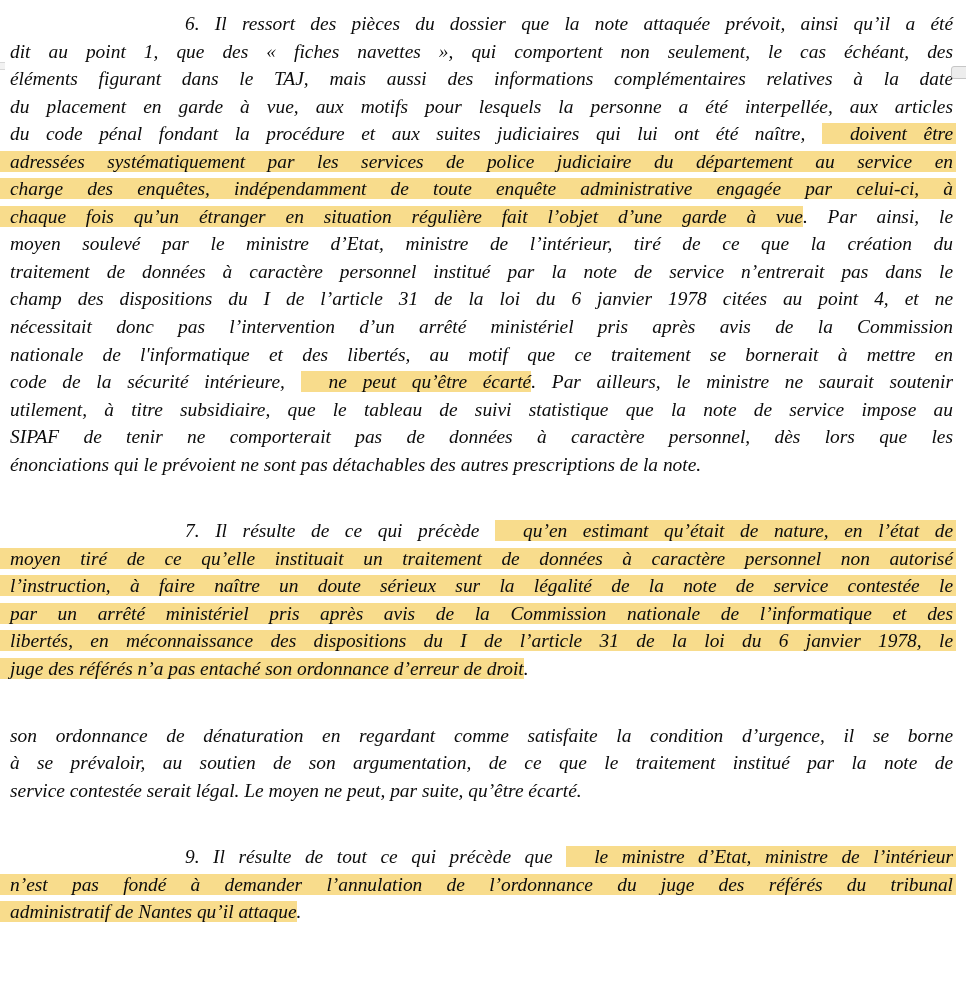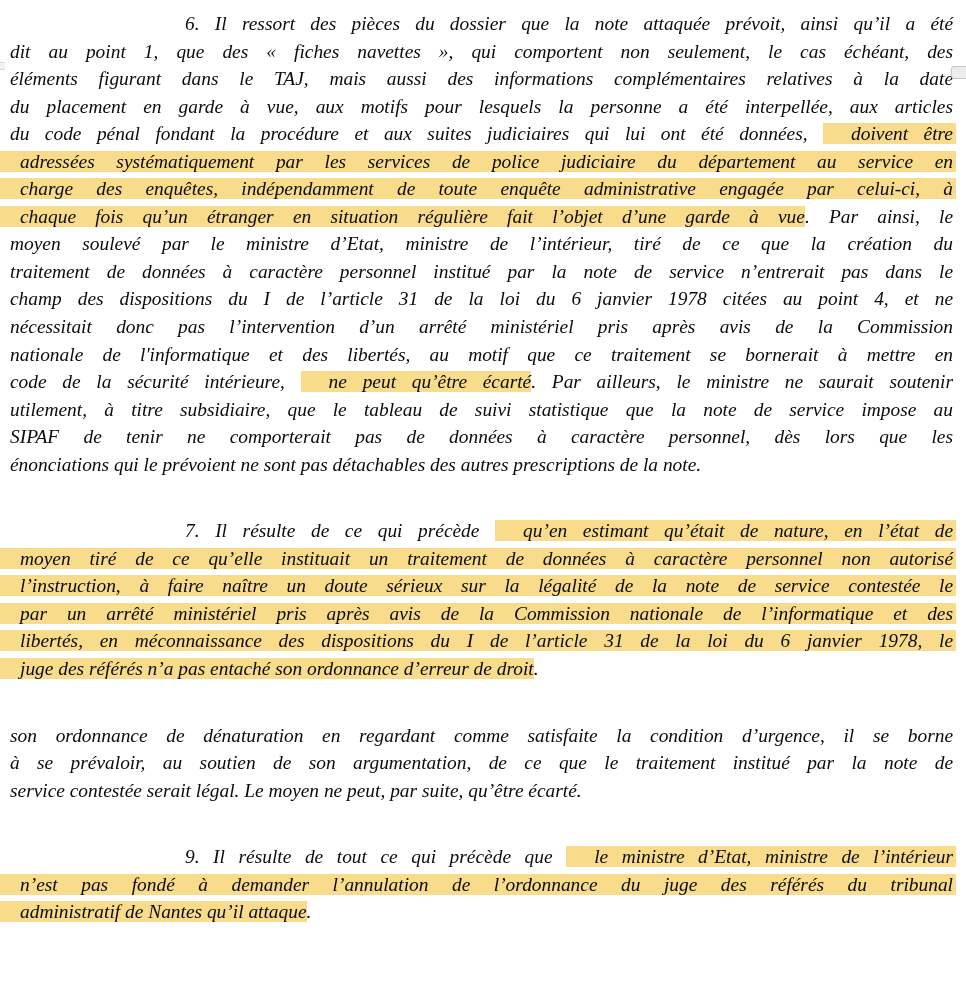--- a/index.html
+++ b/index.html
@@ -24,21 +24,21 @@
     font-size: 19.4px;
     line-height: 27.55px;
     text-align: justify;
     text-align-last: justify;
   }
   .line.first { text-indent: 175px; }
   .line.last  { text-align-last: left; }
 
   .hl { background: var(--hl); padding-left: 28px; }
   
-  .hl.bl { margin-left: -10px; padding-left: 20px; }
+  .hl.bl { margin-left: -10px; padding-left: 10px; }
   .hl.br { margin-right: -3px; padding-right: 3px; }
 
   
   .scroll-thumb {
     position: absolute;
     left: 951px; top: 66px;
     width: 20px; height: 13px;
     background: #ededed;
     border: 1px solid #c6c6c6;
     border-radius: 3px;
@@ -58,21 +58,21 @@
 </style>
 </head>
 <body>
 
 <div class="page">
     <div class="para">
       <div class="line first"><span>6. Il ressort des pièces du dossier que la note attaquée prévoit, ainsi qu’il a été</span></div>
       <div class="line"><span>dit au point 1, que des « fiches navettes », qui comportent non seulement, le cas échéant, des</span></div>
       <div class="line"><span>éléments figurant dans le TAJ, mais aussi des informations complémentaires relatives à la date</span></div>
       <div class="line"><span>du placement en garde à vue, aux motifs pour lesquels la personne a été interpellée, aux articles</span></div>
-      <div class="line"><span>du code pénal fondant la procédure et aux suites judiciaires qui lui ont été données, </span><span class="hl br">doivent être</span></div>
+      <div class="line"><span>du code pénal fondant la procédure et aux suites judiciaires qui lui ont été naître, </span><span class="hl br">doivent être</span></div>
       <div class="line"><span class="hl bl br">adressées systématiquement par les services de police judiciaire du département au service en</span></div>
       <div class="line"><span class="hl bl br">charge des enquêtes, indépendamment de toute enquête administrative engagée par celui-ci, à</span></div>
       <div class="line"><span class="hl bl">chaque fois qu’un étranger en situation régulière fait l’objet d’une garde à vue</span><span>. Par ainsi, le</span></div>
       <div class="line"><span>moyen soulevé par le ministre d’Etat, ministre de l’intérieur, tiré de ce que la création du</span></div>
       <div class="line"><span>traitement de données à caractère personnel institué par la note de service n’entrerait pas dans le</span></div>
       <div class="line"><span>champ des dispositions du I de l’article 31 de la loi du 6 janvier 1978 citées au point 4, et ne</span></div>
       <div class="line"><span>nécessitait donc pas l’intervention d’un arrêté ministériel pris après avis de la Commission</span></div>
       <div class="line"><span>nationale de l'informatique et des libertés, au motif que ce traitement se bornerait à mettre en</span></div>
       <div class="line"><span>code de la sécurité intérieure, </span><span class="hl">ne peut qu’être écarté</span><span>. Par ailleurs, le ministre ne saurait soutenir</span></div>
       <div class="line"><span>utilement, à titre subsidiaire, que le tableau de suivi statistique que la note de service impose au</span></div>

